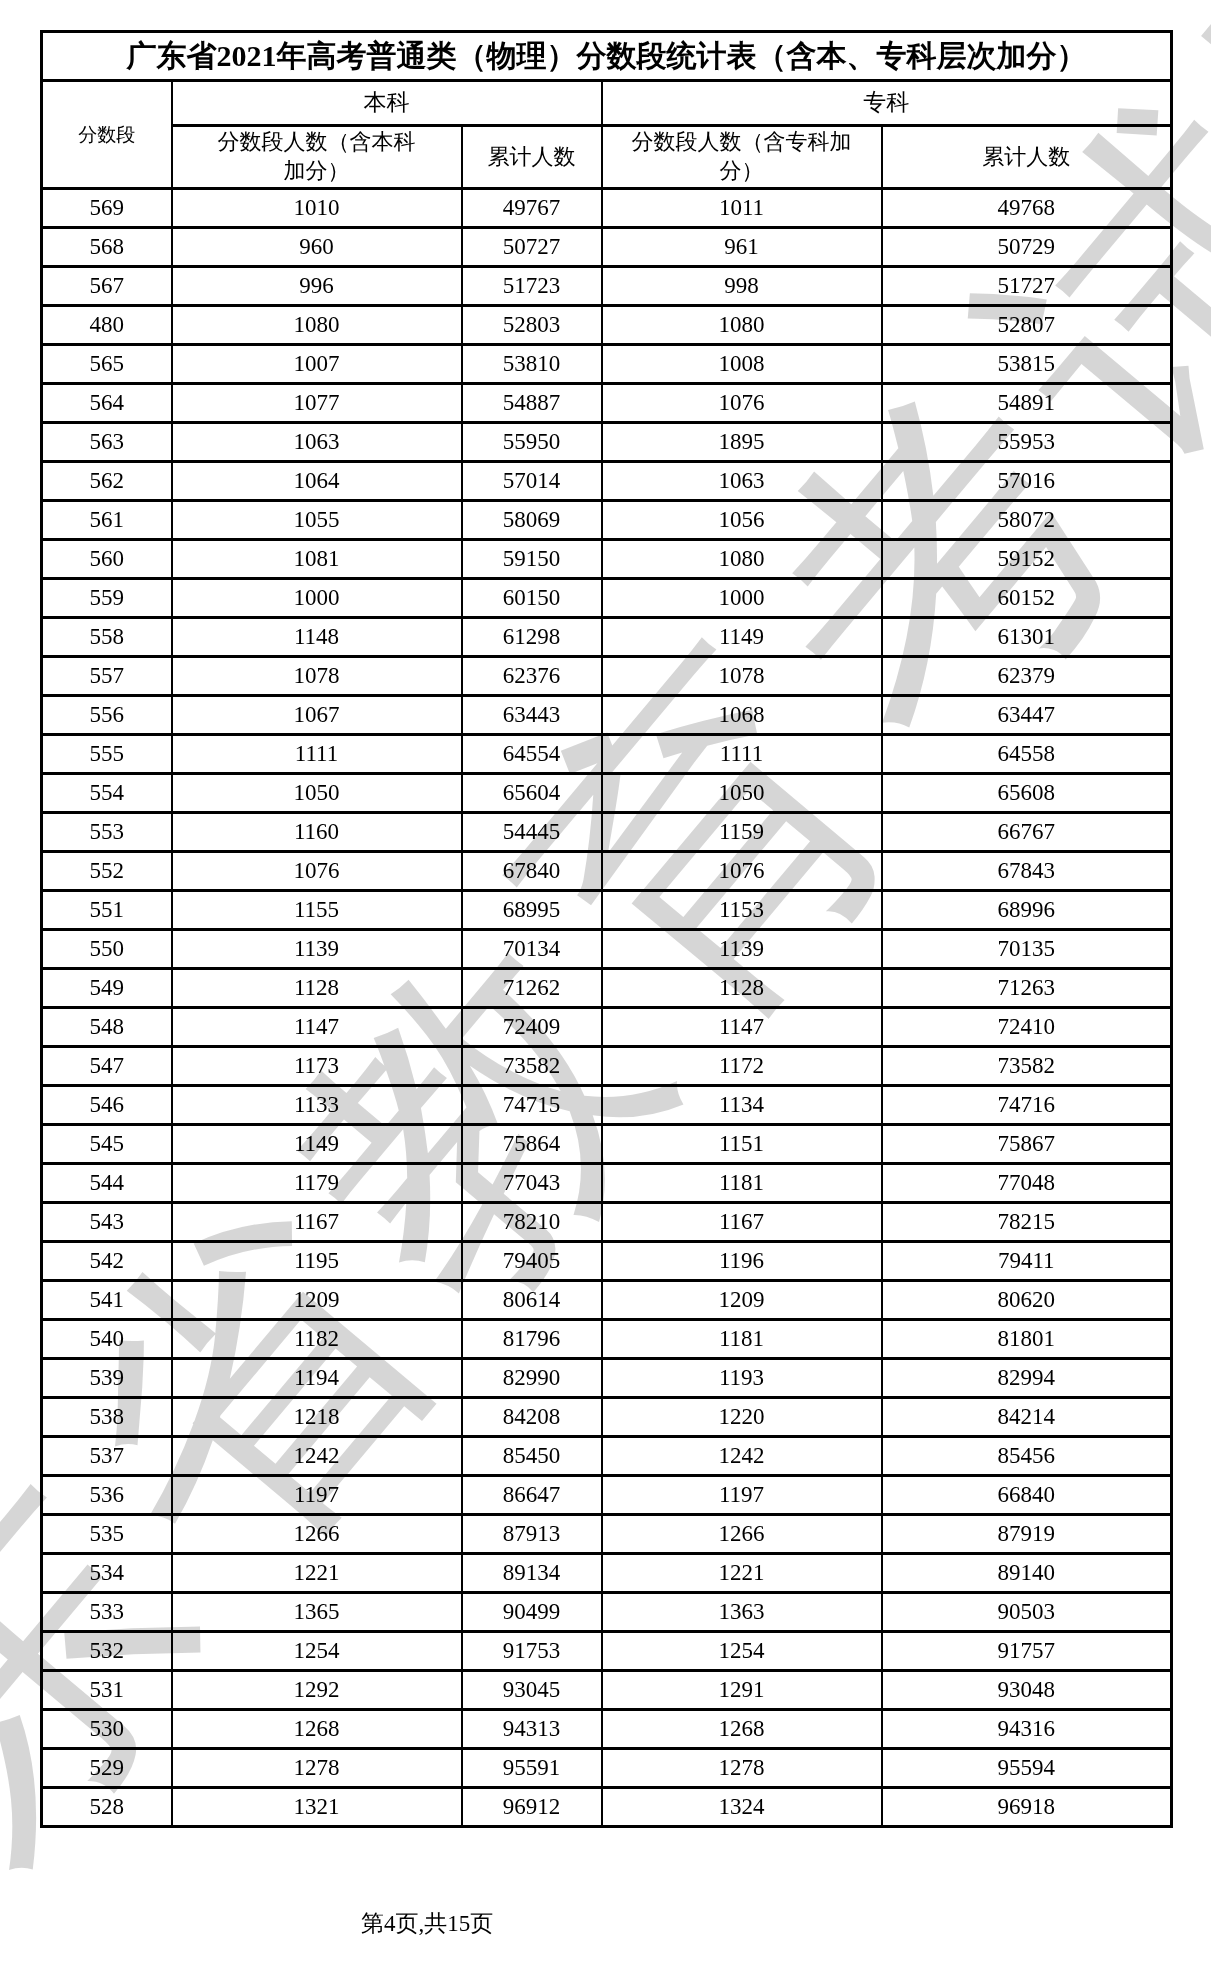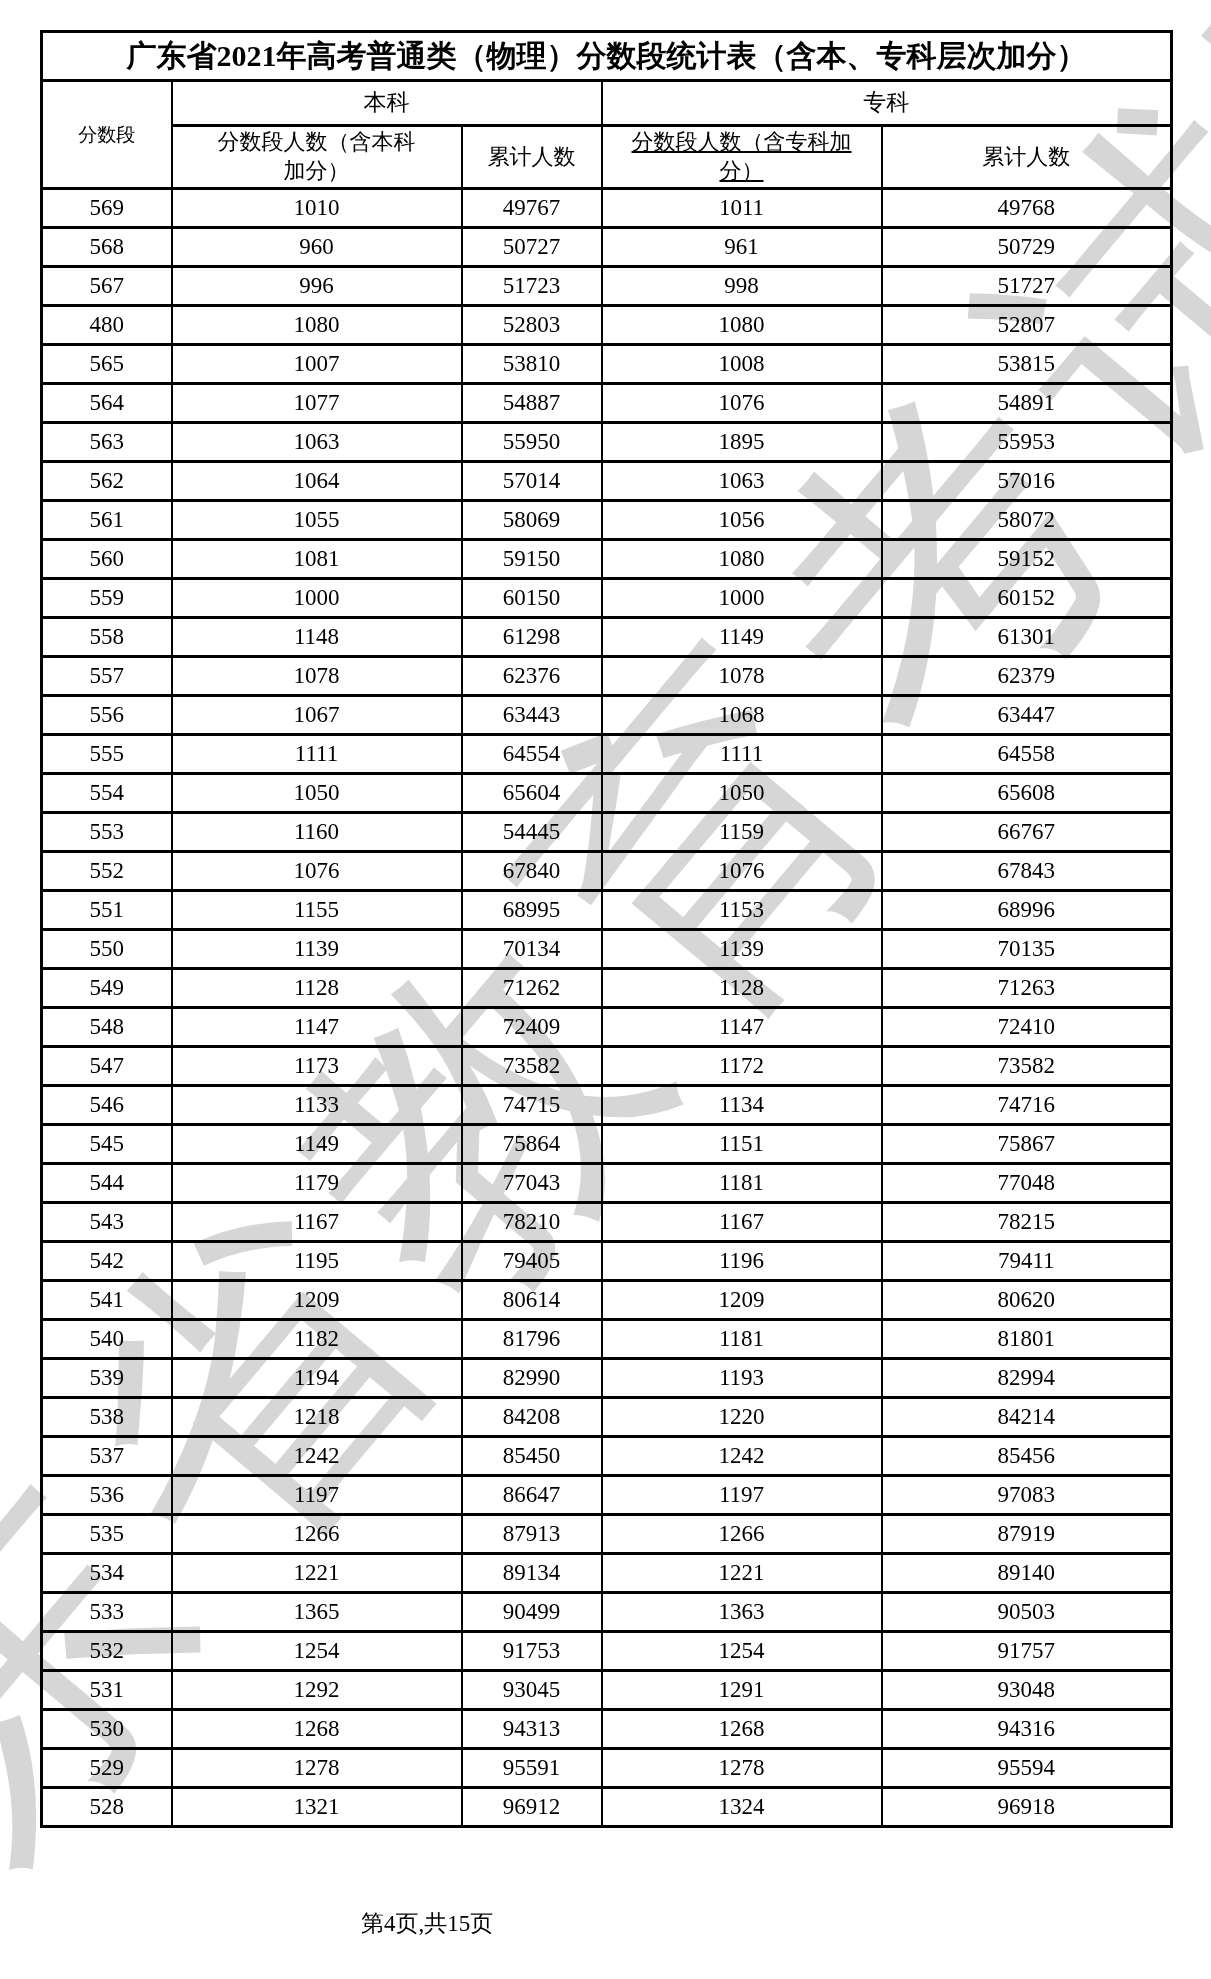--- a/index.html
+++ b/index.html
@@ -50,21 +50,21 @@
   td.title-cell{
     height:46px;
     font-size:30px;
     font-weight:bold;
     letter-spacing:0px;
   }
   td.group-cell{height:42px;font-size:23px;border-radius:15px;}
   td.sub-cell{height:60px;font-size:22px;}
   td.score-col-cell{font-size:19px;}
   .hdr-wrap-b{display:inline-block;max-width:215px;line-height:1.3;}
-  .hdr-wrap-z{display:inline-block;max-width:235px;line-height:1.3;text-decoration:underline;}
+  .hdr-wrap-z{display:inline-block;max-width:235px;line-height:1.3;}
   tbody.data-body td{height:36px;}
   .footer{
     position:absolute;
     top:1908px;
     left:0;
     width:974px;
     box-sizing:border-box;
     padding-right:120px;
     text-align:center;
     font-size:23px;
@@ -336,21 +336,21 @@
           <td>1242</td>
           <td>85450</td>
           <td>1242</td>
           <td>85456</td>
         </tr>
         <tr>
           <td>536</td>
           <td>1197</td>
           <td>86647</td>
           <td>1197</td>
-          <td>97083</td>
+          <td>66840</td>
         </tr>
         <tr>
           <td>535</td>
           <td>1266</td>
           <td>87913</td>
           <td>1266</td>
           <td>87919</td>
         </tr>
         <tr>
           <td>534</td>

